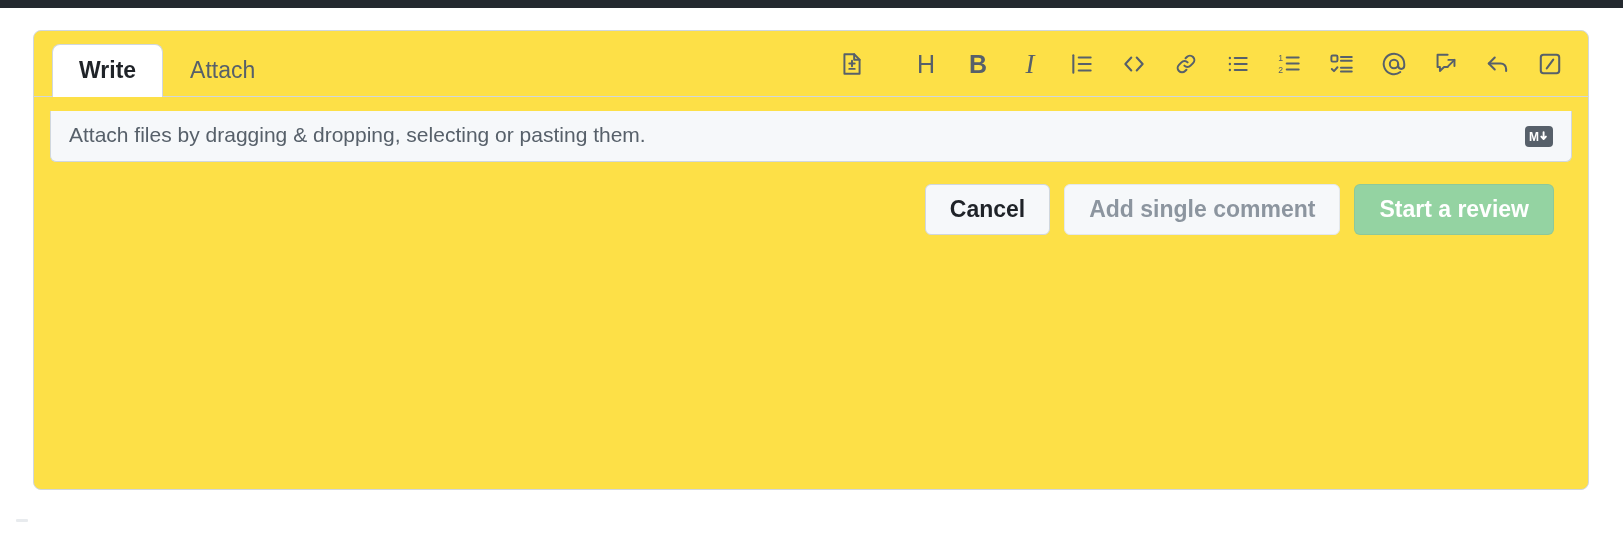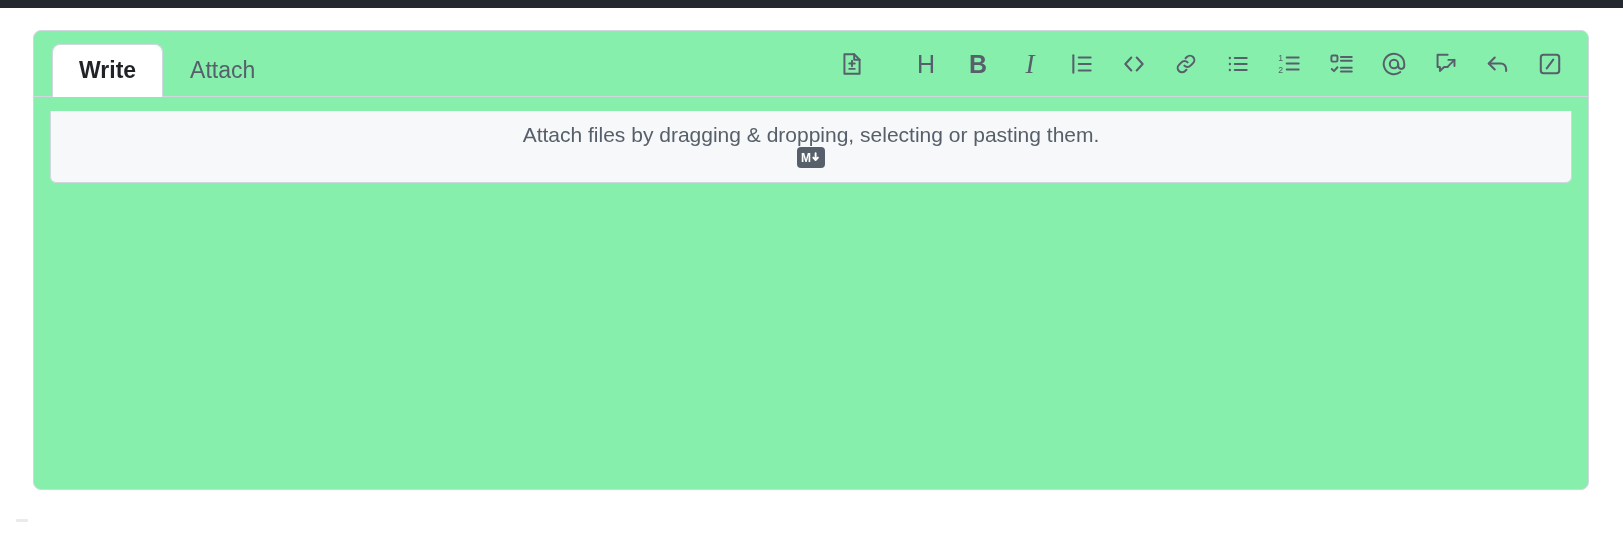--- a/index.html
+++ b/index.html
@@ -34,21 +34,21 @@
   
   .comment-box {
     position: absolute;
     left: 33px;
     top: 30px;
     width: 1556px;
     height: 460px;
     box-sizing: border-box;
     border: 1px solid #d0d7de;
     border-radius: 8px;
-    background: #86efac;
+    background: #fde047;
   }
 
   
   .composer-header {
     position: relative;
     height: 65px;
     border-bottom: 1px solid #d0d7de;
     display: flex;
     align-items: flex-end;
   }
@@ -146,29 +146,28 @@
     right: 5px;
     bottom: 4px;
     width: 18px;
     height: 18px;
     pointer-events: none;
   }
 
   
   .attach-row {
     display: flex;
-    align-items: center;
+    align-items: flex-end;
     justify-content: space-between;
     background: #f6f8fa;
     border: 1px solid #d0d7de;
     border-top: none;
     border-radius: 0 0 6px 6px;
     padding: 12px 18px 14px 18px;
     box-sizing: border-box;
-    flex-direction: column;
   }
   .attach-text {
     font-size: 21px;
     color: #57606a;
   }
   .md-badge {
     display: inline-flex;
     align-items: center;
     justify-content: center;
     background: #57606a;
@@ -352,15 +351,20 @@
     <div class="attach-row">
       <span class="attach-text">Attach files by dragging &amp; dropping, selecting or pasting them.</span>
       <span class="md-badge">
         <svg width="20" height="14" viewBox="0 0 20 14" fill="none">
           <text x="0" y="11" font-size="12" font-weight="bold" font-family="Liberation Sans, sans-serif" fill="#ffffff">M</text>
           <path d="M14.6 2.2v6.2M12.3 6.6l2.3 2.4 2.3-2.4" stroke="#ffffff" stroke-width="1.9" stroke-linecap="round" stroke-linejoin="round" fill="none"></path>
         </svg>
       </span>
     </div>
 
+    <div class="actions">
+      <button class="btn btn-default">Cancel</button>
+      <button class="btn btn-disabled">Add single comment</button>
+      <button class="btn btn-primary-disabled">Start a review</button>
+    </div>
 
   </div>
 </div>
 
 </body></html>

